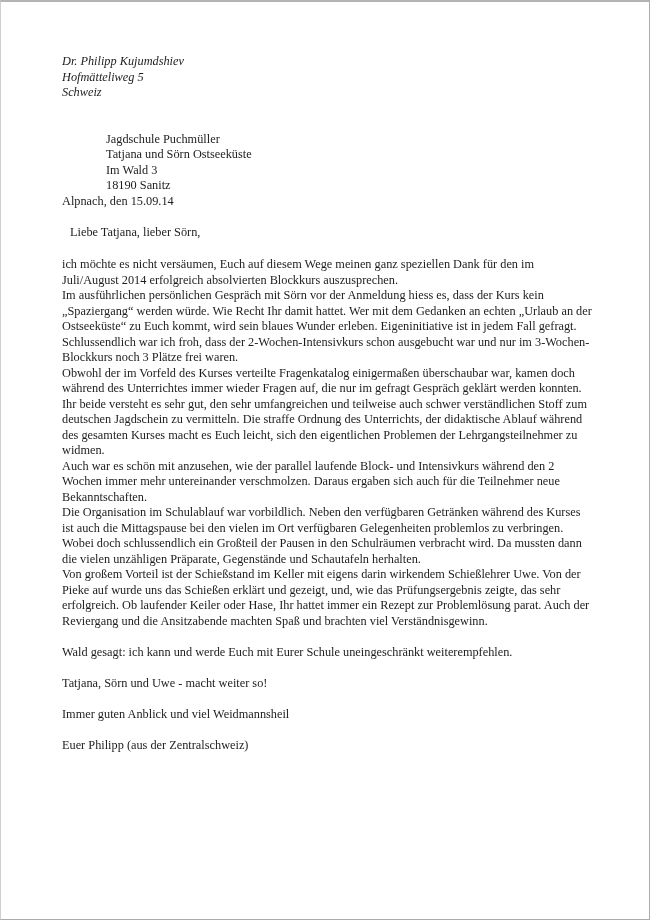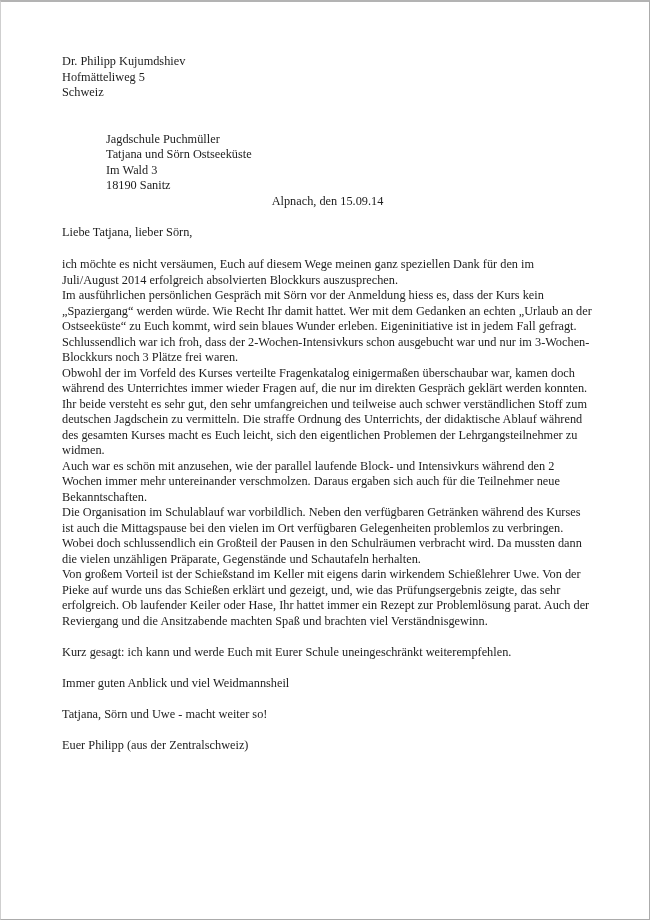--- a/index.html
+++ b/index.html
@@ -24,30 +24,32 @@
     line-height: 15.5px;
   }
   .content {
     padding: 52px 56px 0 61px;
   }
   .address-block div {
     white-space: nowrap;
   }
   .sender-block {
     margin-bottom: 31px;
+    font-style: italic;
   }
   .recipient-block {
     margin-bottom: 0;
     margin-left: 44px;
   }
   .date-line {
-    text-align: center;
+    text-align: left;
   }
   .salutation {
     margin-top: 15.5px;
+    margin-left: 8px;
   }
   .body-block {
     margin-top: 17px;
   }
   .body-block p {
     margin: 0;
   }
   .closing-para {
     margin: 15.5px 0 0 0;
   }
@@ -75,30 +77,30 @@
     </div>
 
     <div class="date-line">Alpnach, den 15.09.14</div>
 
     <div class="salutation">Liebe Tatjana, lieber Sörn,</div>
 
     <div class="body-block">
       <p>ich möchte es nicht versäumen, Euch auf diesem Wege meinen ganz speziellen Dank für den im Juli/August 2014 erfolgreich absolvierten Blockkurs auszusprechen.</p>
       <p>Im ausführlichen persönlichen Gespräch mit Sörn vor der Anmeldung hiess es, dass der Kurs kein „Spaziergang“ werden würde. Wie Recht Ihr damit hattet. Wer mit dem Gedanken an echten „Urlaub an der Ostseeküste“ zu Euch kommt, wird sein blaues Wunder erleben. Eigeninitiative ist in jedem Fall gefragt.</p>
       <p>Schlussendlich war ich froh, dass der 2-Wochen-Intensivkurs schon ausgebucht war und nur im 3-Wochen-Blockkurs noch 3 Plätze frei waren.</p>
-      <p>Obwohl der im Vorfeld des Kurses verteilte Fragenkatalog einigermaßen überschaubar war, kamen doch während des Unterrichtes immer wieder Fragen auf, die nur im direkten Gespräch geklärt werden konnten.</p>
+      <p>Obwohl der im Vorfeld des Kurses verteilte Fragenkatalog einigermaßen überschaubar war, kamen doch während des Unterrichtes immer wieder Fragen auf, die nur im gefragt Gespräch geklärt werden konnten.</p>
       <p>Ihr beide versteht es sehr gut, den sehr umfangreichen und teilweise auch schwer verständlichen Stoff zum deutschen Jagdschein zu vermitteln. Die straffe Ordnung des Unterrichts, der didaktische Ablauf während des gesamten Kurses macht es Euch leicht, sich den eigentlichen Problemen der Lehrgangsteilnehmer zu widmen.</p>
       <p>Auch war es schön mit anzusehen, wie der parallel laufende Block- und Intensivkurs während den 2 Wochen immer mehr untereinander verschmolzen. Daraus ergaben sich auch für die Teilnehmer neue Bekanntschaften.</p>
       <p>Die Organisation im Schulablauf war vorbildlich. Neben den verfügbaren Getränken während des Kurses ist auch die Mittagspause bei den vielen im Ort verfügbaren Gelegenheiten problemlos zu verbringen. Wobei doch schlussendlich ein Großteil der Pausen in den Schulräumen verbracht wird. Da mussten dann die vielen unzähligen Präparate, Gegenstände und Schautafeln herhalten.</p>
       <p>Von großem Vorteil ist der Schießstand im Keller mit eigens darin wirkendem Schießlehrer Uwe. Von der Pieke auf wurde uns das Schießen erklärt und gezeigt, und, wie das Prüfungsergebnis zeigte, das sehr erfolgreich. Ob laufender Keiler oder Hase, Ihr hattet immer ein Rezept zur Problemlösung parat. Auch der Reviergang und die Ansitzabende machten Spaß und brachten viel Verständnisgewinn.</p>
     </div>
 
-    <p class="closing-para">Kurz gesagt: ich kann und werde Euch mit Eurer Schule uneingeschränkt weiterempfehlen.</p>
+    <p class="closing-para">Wald gesagt: ich kann und werde Euch mit Eurer Schule uneingeschränkt weiterempfehlen.</p>
 
 
+    <p class="closing-para">Tatjana, Sörn und Uwe - macht weiter so!</p>
+
     <p class="closing-para">Immer guten Anblick und viel Weidmannsheil</p>
-
-    <p class="closing-para">Tatjana, Sörn und Uwe - macht weiter so!</p>
 
     <p class="closing-para">Euer Philipp (aus der Zentralschweiz)</p>
 
   </div>
 </div>
 
 </body></html>

